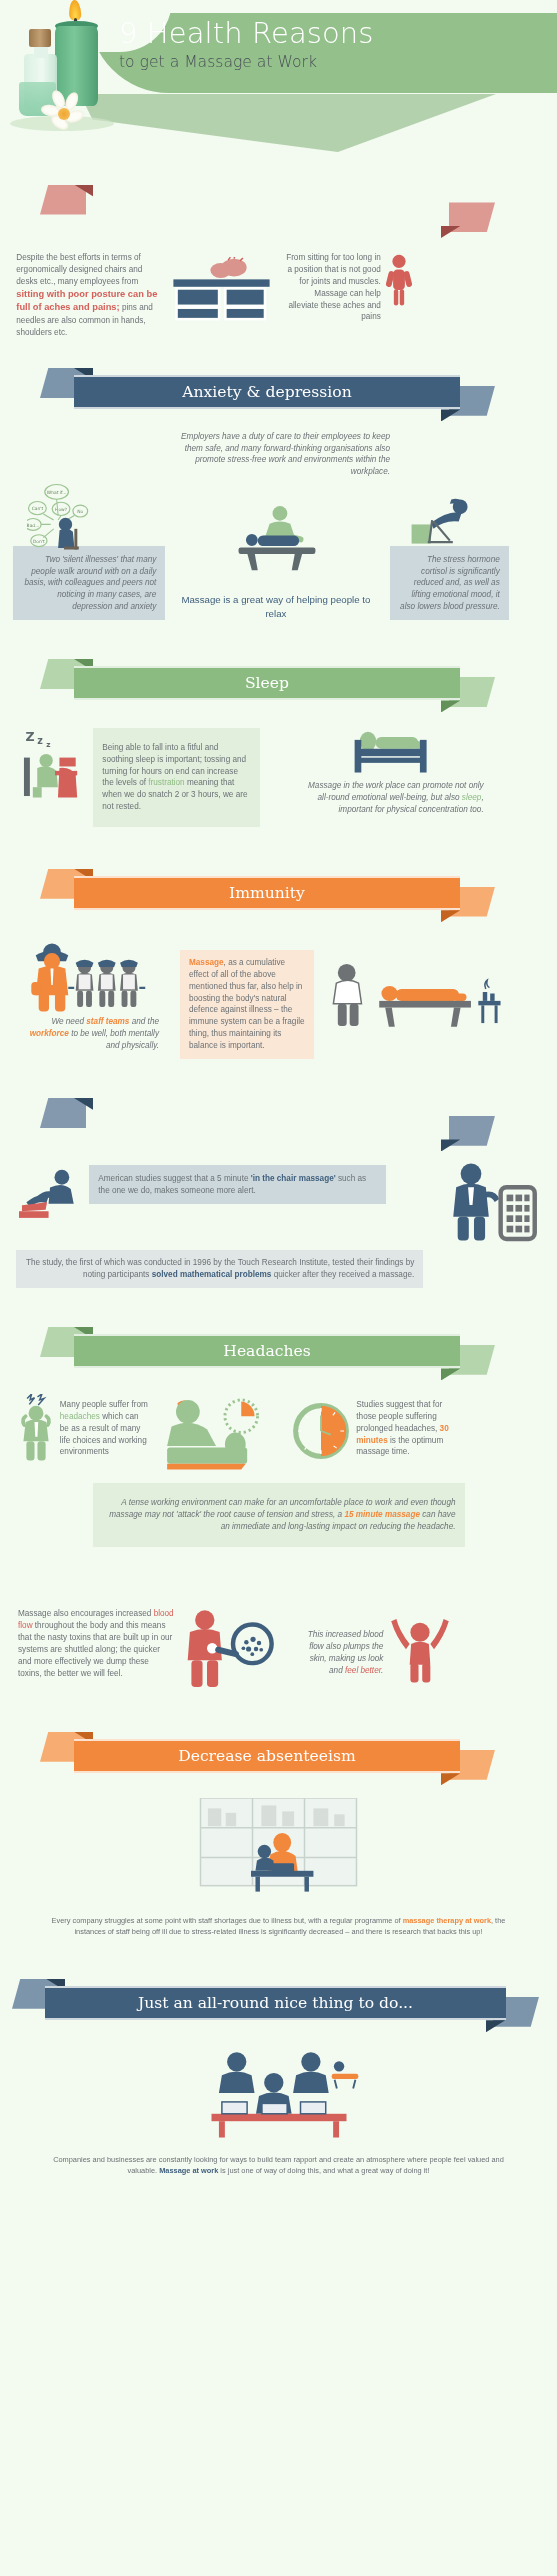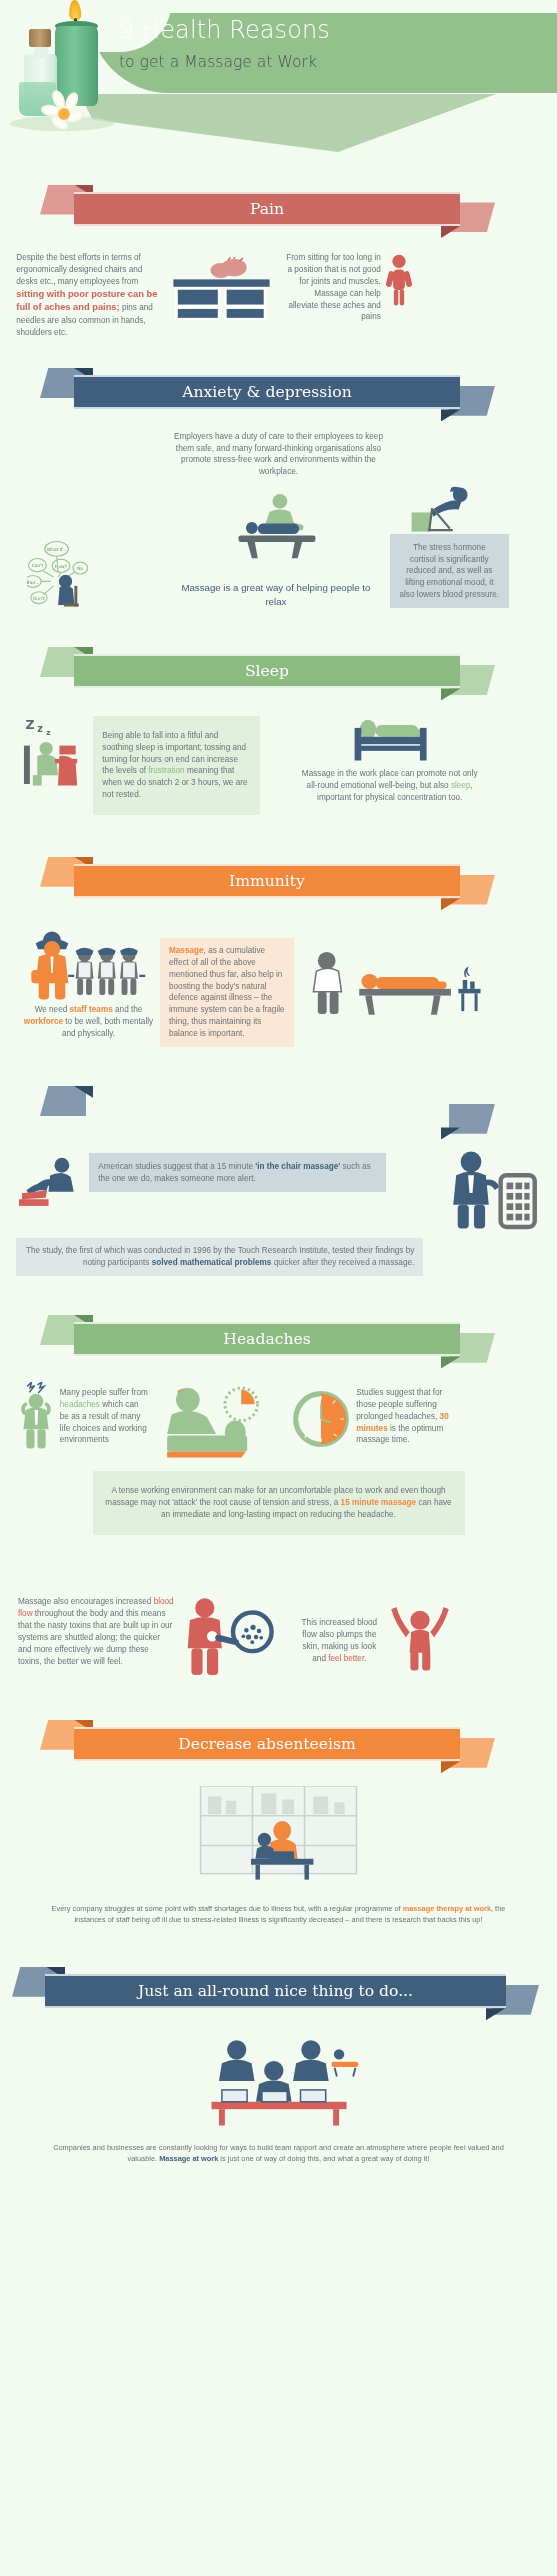--- a/index.html
+++ b/index.html
@@ -20,21 +20,21 @@
     content:""; position:absolute; left:-6px; top:-13.4px; width:89px; height:52px;
     background:#f3faf0; border-radius:0 0 67px 0;
   }
   .hdr-shadow {
     position:absolute; left:80px; top:94px; width:416px; height:58px;
     background:#a8c9a1; clip-path:polygon(0 0, 100% 0, 62% 100%, 3% 44%);
     opacity:.85;
   }
   .hdr-title {
     position:absolute; left:119px; top:16.3px; width:386px;
-    color:#ffffff; font-size:24px; font-weight:300; letter-spacing:0.1px;
+    color:#ffffff; font-size:29px; font-weight:300; letter-spacing:0.1px;
     font-family:"DejaVu Sans", sans-serif;
   }
   .hdr-sub {
     position:absolute; left:119px; top:53px; width:386px;
     color:#4a4f57; font-size:15.6px; font-weight:300;
     font-family:"DejaVu Sans", sans-serif;
   }
   
   .spa { position:absolute; left:7.4px; top:4.5px; width:111px; height:134px; }
   .candle { position:absolute; left:48px; top:21px; width:43px; height:80px;
@@ -104,21 +104,21 @@
   .absent  .rb-main{background:#f2883c;} .absent .rb-left,.absent .rb-right{background:#f7ac72;}
   .absent .rb-left-fold,.absent .rb-right-fold{background:#c4641f;}
   .allround .rb-main{background:#3f5f7d; width:461px; left:45px;}
   .allround .rb-left,.allround .rb-right{background:#7d95ab;}
   .allround .rb-left-fold,.allround .rb-right-fold{background:#2b4358;}
   .allround .rb-left{left:12px;} .allround .rb-left-fold{left:46px;}
   .allround .rb-right{left:493px;} .allround .rb-right-fold{left:486px;}
 
   
   .body-text { font-size:8.2px; line-height:1.45; color:#6b7276; }
-  .center { text-align:center; }
+  .center { text-align:right;font-style:italic; }
   .right { text-align:right; }
   .hl-red   { color:#d4605a; font-weight:bold; font-size:9.3px; }
   .hl-green { color:#8cbb82; }
   .hl-orange{ color:#f2883c; font-weight:bold; }
   .hl-blue  { color:#3f5f7d; font-weight:bold; }
   .box-grey  { background:#e0e5e5; padding:7.4px 9px; }
   .box-bluegrey { background:#ccd8dc; padding:7.4px 9px; }
   .box-green { background:#e3efdd; padding:14px 9px; }
   .box-peach { background:#fbe7d6; padding:7.4px 9px; }
   .quote-blue { color:#3f5f7d; font-size:9.7px; text-align:center; line-height:1.4; }
@@ -160,21 +160,20 @@
     <div class="hdr-title">9 Health Reasons</div>
     <div class="hdr-sub">to get a Massage at Work</div>
   </div>
 
   <div class="section pain">
     <div class="ribbon">
       <div class="rb-left"></div>
       <div class="rb-left-fold"></div>
       <div class="rb-right"></div>
       <div class="rb-right-fold"></div>
-      <div class="rb-main">Pain</div>
     </div>
 
     <div class="row" style="padding:15px 16.3px 0 16.3px;">
       <div class="body-text" style="width:141px;">
         <span>Despite the best efforts in terms of ergonomically designed chairs and desks etc., many employees from </span><span class="hl-red">sitting with poor posture can be full of aches and pains;</span><span> pins and needles are also common in hands, shoulders etc.</span>
       </div>
 
       <div class="fig" style="width:119px;margin-left:4.5px;margin-top:4.5px;">
         <svg width="111" height="64" viewBox="0 0 150 86">
           <ellipse cx="92" cy="14" rx="17" ry="12" fill="#d8948d"></ellipse>
@@ -233,20 +232,21 @@
           <ellipse cx="8" cy="56" rx="11" ry="8" fill="none" stroke="#9cc492" stroke-width="1.6"></ellipse>
           <text x="8" y="59" font-size="6" fill="#6b8a62" text-anchor="middle" font-family="DejaVu Sans">Bad...</text>
           <ellipse cx="16" cy="78" rx="11" ry="8" fill="none" stroke="#9cc492" stroke-width="1.6"></ellipse>
           <text x="16" y="81" font-size="6" fill="#6b8a62" text-anchor="middle" font-family="DejaVu Sans">Don't</text>
           <path d="M40 22 L42 44 M22 42 L36 50 M46 44 L42 50 M64 44 L50 52 M19 56 L32 56 M22 74 L36 62" stroke="#9cc492" stroke-width="1.4" fill="none" marker-end=""></path>
           <circle cx="52" cy="56" r="9" fill="#3f5f7d"></circle>
           <path d="M44 64 q10 -6 18 2 l2 22 h-22 z" fill="#3f5f7d"></path>
           <rect x="64" y="62" width="4" height="28" fill="#6b6257"></rect>
           <rect x="50" y="86" width="20" height="4" fill="#6b6257"></rect>
         </svg>
+        <div class="box-bluegrey body-text center" style="width:152px;margin-top:-4.5px;">Two 'silent illnesses' that many people walk around with on a daily basis, with colleagues and peers not noticing in many cases, are depression and anxiety</div>
       </div>
 
       <div style="width:201px;text-align:center;">
         <svg width="119" height="68" viewBox="0 0 160 92" style="margin:0 auto">
           <circle cx="86" cy="10" r="10" fill="#9cc492"></circle>
           <path d="M72 24 q14 -6 28 0 l6 18 h-40 z" fill="#9cc492"></path>
           <rect x="58" y="40" width="18" height="8" rx="4" fill="#9cc492" transform="rotate(-14 67 44)"></rect>
           <rect x="100" y="40" width="18" height="8" rx="4" fill="#9cc492" transform="rotate(14 109 44)"></rect>
           <circle cx="48" cy="46" r="8" fill="#3f5f7d"></circle>
           <rect x="56" y="40" width="56" height="14" rx="7" fill="#3f5f7d"></rect>
@@ -360,21 +360,21 @@
               <path d="M76 48 h16 v20 h-16z" opacity=".9"></path>
               <path d="M106 48 h16 v20 h-16z" opacity=".9"></path>
               <path d="M136 48 h16 v20 h-16z" opacity=".9"></path>
             </g>
         </svg>
         <div class="body-text center" style="margin-top:3px;">
           <span>We need </span><span class="hl-orange">staff teams</span><span> and the </span><span class="hl-orange">workforce</span><span> to be well, both mentally and physically.</span>
         </div>
       </div>
 
-      <div class="box-peach body-text" style="width:134px;margin-left:1px;margin-top:10.4px;">
+      <div class="box-peach body-text" style="width:134px;margin-left:21px;margin-top:10.4px;">
         <span class="hl-orange">Massage</span><span>, as a cumulative effect of all of the above mentioned thus far, also help in boosting the body's natural defence against illness – the immune system can be a fragile thing, thus maintaining its balance is important.</span>
       </div>
 
       <div class="fig" style="width:193px;margin-left:3px;margin-top:19.3px;">
         <svg width="186" height="71" viewBox="0 0 250 96">
 
           <circle cx="34" cy="20" r="12" fill="#6f7274"></circle>
           <path d="M20 34 q16 -8 30 0 l4 28 h-38 z" fill="#fff" stroke="#6f7274" stroke-width="2"></path>
           <rect x="22" y="62" width="12" height="30" rx="4" fill="#6f7274"></rect>
           <rect x="38" y="62" width="12" height="30" rx="4" fill="#6f7274"></rect>
@@ -412,21 +412,21 @@
           <path d="M42 26 q16 -8 28 2 l4 20 h-34 z" fill="#3f5f7d"></path>
           <path d="M24 38 q12 -10 22 -6 l-2 8 q-10 -2 -16 6 z" fill="#3f5f7d"></path>
           <path d="M10 46 q16 -14 30 -8 l-3 9 q-12 -4 -22 6 z" fill="#3f5f7d"></path>
           <path d="M4 50 l34 -4 l-2 10 l-32 2 z" fill="#d4605a"></path>
           <rect x="0" y="58" width="40" height="9" fill="#d4605a"></rect>
         </svg>
       </div>
 
       <div style="flex:1;">
         <div class="box-bluegrey body-text" style="width:297px;">
-          <span>American studies suggest that a 15 minute </span><span class="hl-blue">'in the chair massage'</span><span> such as the one we do, makes someone more alert.</span>
+          <span>American studies suggest that a 5 minute </span><span class="hl-blue">'in the chair massage'</span><span> such as the one we do, makes someone more alert.</span>
         </div>
       </div>
 
       <div class="fig" style="width:97px;margin-top:-3px;">
         <svg width="91" height="80" viewBox="0 0 122 108">
           <circle cx="32" cy="16" r="14" fill="#3f5f7d"></circle>
           <path d="M12 34 q20 -10 40 0 l4 40 h-48 z" fill="#3f5f7d"></path>
           <path d="M28 34 l8 0 l-2 24 h-4 z" fill="#fff"></path>
           <rect x="14" y="74" width="15" height="32" rx="5" fill="#3f5f7d"></rect>
           <rect x="36" y="74" width="15" height="32" rx="5" fill="#3f5f7d"></rect>

